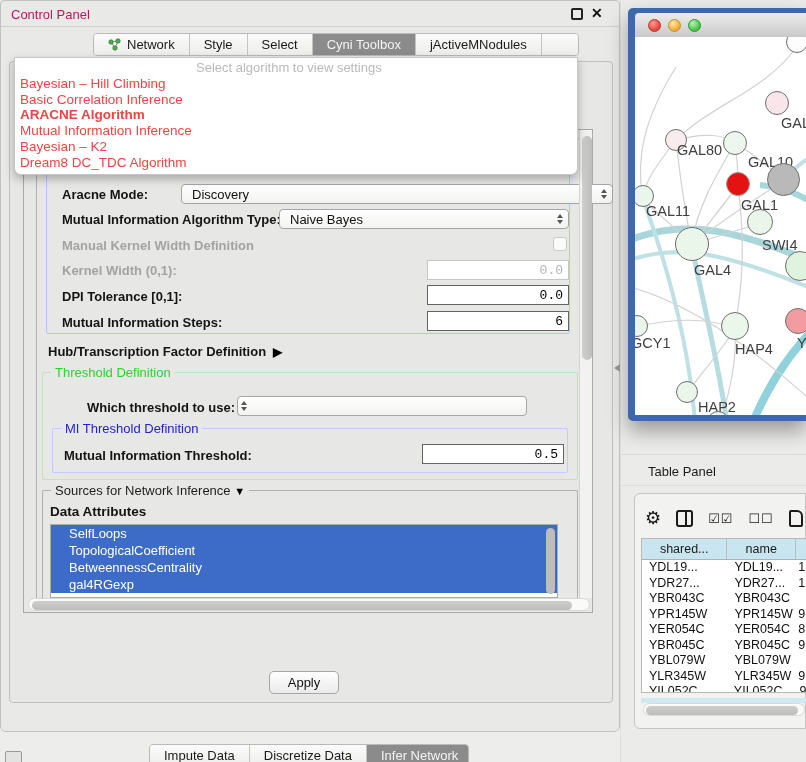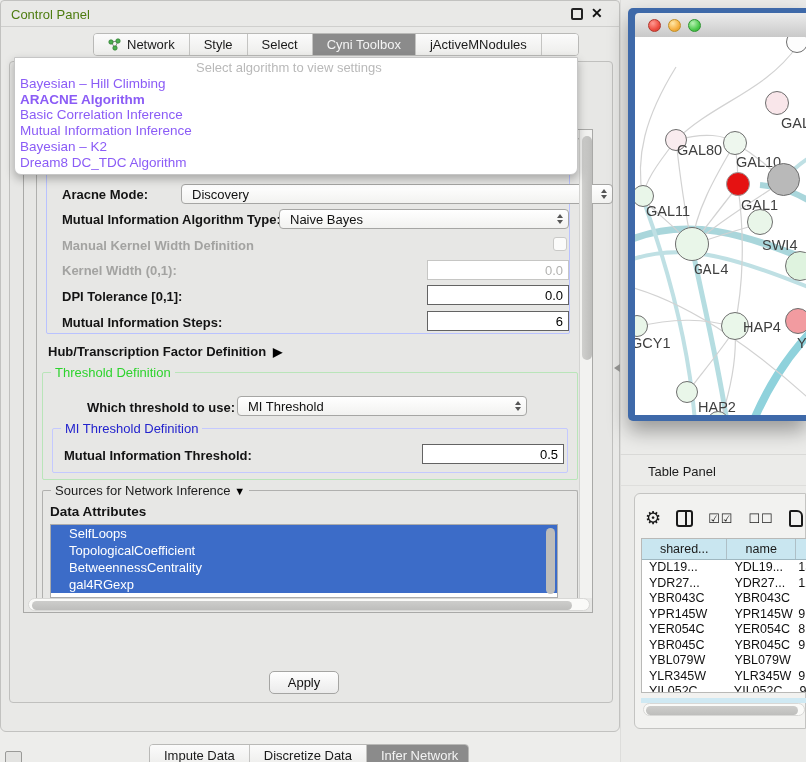--- a/index.html
+++ b/index.html
@@ -5,21 +5,21 @@
   * { margin:0; padding:0; box-sizing:border-box; }
   html,body { width:806px; height:762px; }
   body { font-family:"Liberation Sans", sans-serif; background:#ededeb; position:relative; overflow:hidden; }
   #screen { position:absolute; inset:0; width:806px; height:762px; }
   .abs { position:absolute; }
 
   
   .cp-window { left:0; top:5; width:620px; height:732px; background:#e9e9e7;
                border:1px solid #c2c2c0; border-radius:4px 4px 6px 6px; }
   .cp-titlebar { left:0; top:0; width:100%; height:26px; border-bottom:1px solid #cfcfcd; }
-  .cp-title { left:10px; top:6px; font-size:13px; color:#4d7c0f; }
+  .cp-title { left:10px; top:6px; font-size:13px; color:#be185d; }
   .wb-float { left:570px; top:7px; width:12px; height:12px; border:2px solid #222; border-radius:2px; background:transparent; }
   .wb-close { left:590px; top:4px; font-size:14px; font-weight:bold; color:#111; }
 
   
   .segbar { top:32px; height:23px; display:flex; align-items:stretch;
             border:1px solid #b9b9b7; border-radius:4px; background:#f0f0ee; overflow:hidden; }
   .topbar { left:92px; width:486px; }
   .seg { display:flex; align-items:center; padding:0 14px; font-size:13px; color:#1a1a1a;
          border-right:1px solid #c4c4c2; background:linear-gradient(#fbfbfb,#ededeb); white-space:nowrap; }
   .seg:last-child { border-right:none; }
@@ -34,21 +34,21 @@
   
   .ghost-combo { left:28px; top:153px; width:552px; height:29px; background:#fcfcfb;
                  border:1px solid #ababab; border-radius:9px; color:#b9b9b9; font-size:13px;
                  line-height:27px; padding-left:16px; }
 
   
   .popup { left:14px; top:57px; width:564px; height:118px; background:#ffffff;
            border:1px solid #c6c6c6; border-radius:0 0 7px 7px;
            box-shadow:0 4px 10px rgba(0,0,0,0.28); z-index:40; overflow:hidden; }
   .popup-ph { padding:2px 0 1px 181px; font-size:13px; color:#b9b9b9; white-space:nowrap; }
-  .popup-item { padding:0 0 0 5px; font-size:13.5px; color:#8b5cf6; line-height:15.7px; white-space:nowrap; }
+  .popup-item { padding:0 0 0 5px; font-size:13.5px; color:#ef4444; line-height:15.7px; white-space:nowrap; }
   .popup-item.bold { font-weight:bold; }
 
   
   .settings-panel { left:22px; top:128px; width:570px; height:484px; background:#e7e7e5;
                     border:1px solid #a9a9a7; }
   .fieldset { position:absolute; border:1px solid #b3b3b1; border-radius:2px; }
   .legend { position:absolute; top:-8px; left:8px; background:#e7e7e5; padding:0 4px;
             font-size:13px; white-space:nowrap; }
   .legend.black { color:#1d1d1d; }
   .legend.blue { color:#2323cd; }
@@ -57,21 +57,21 @@
   .lbl { position:absolute; font-size:13px; font-weight:bold; color:#141414; white-space:nowrap; }
   .lbl.dis { color:#a3a3a1; }
 
   .combo { position:absolute; height:20px; background:linear-gradient(#ffffff,#f2f2f0);
            border:1px solid #a6a6a4; border-radius:4px; display:flex; align-items:center; }
   .combo .ctext { flex:1; font-size:13px; color:#111; padding-left:10px; white-space:nowrap; overflow:hidden; }
   .spin { width:14px; display:flex; flex-direction:column; align-items:center; gap:2px; padding-right:2px; }
   .tri-up { width:0; height:0; border-left:3.5px solid transparent; border-right:3.5px solid transparent; border-bottom:4px solid #555; }
   .tri-dn { width:0; height:0; border-left:3.5px solid transparent; border-right:3.5px solid transparent; border-top:4px solid #555; }
 
-  .tfield { position:absolute; height:20px; font-family:Liberation Sans, sans-serif; font-size:13px;
+  .tfield { position:absolute; height:20px; font-family:Liberation Mono, monospace; font-size:13px;
             text-align:right; padding-right:5px; background:#ffffff; }
   .tfield.hot { border:1.5px solid #636363; color:#000; }
   .tfield.dis { border:1px solid #c6c6c4; color:#b3b3b1; }
   .cbox { position:absolute; width:14px; height:14px; border:1px solid #c9c9c7; border-radius:3px; background:#fbfbfa; }
 
   .arrow-r { display:inline-block; font-size:12px; color:#000; }
   .arrow-d { display:inline-block; font-size:11px; color:#000; }
 
   .listbox { position:absolute; background:#ffffff; border:1px solid #ababab; overflow:hidden; }
   .litem { height:17px; line-height:17px; background:#3c6cc8; color:#ffffff; font-size:13px; padding-left:18px; white-space:nowrap; }
@@ -222,21 +222,20 @@
         <span>Hub/Transcription Factor Definition</span>
         <span class="arrow-r">&nbsp;▶</span>
       </div>
 
       <div class="fieldset" style="left:18px; top:242px; width:536px; height:108px; border-color:#b9e5b9;">
         <span class="legend green">Threshold Definition</span>
       </div>
 
       <div class="lbl" style="left:63px; top:270px;">Which threshold to use:</div>
       <div class="combo" style="left:213px; top:266px; width:290px;">
-        <span class="ctext">MI Threshold</span>
         <span class="spin">
             <span class="tri-up"></span>
             <span class="tri-dn"></span>
           </span>
       </div>
 
       <div class="fieldset" style="left:28px; top:298px; width:516px; height:45px; border-color:#c4c9ff;">
         <span class="legend blue">MI Threshold Definition</span>
       </div>
       <div class="lbl" style="left:40px; top:318px;">Mutual Information Threshold:</div>
@@ -279,22 +278,22 @@
       </div>
       <div class="seg sel">
         <span>Infer Network</span>
       </div>
     </div>
   </div>
 
   <div class="abs popup">
     <div class="popup-ph">Select algorithm to view settings</div>
     <div class="popup-item">Bayesian – Hill Climbing</div>
+    <div class="popup-item">Basic Correlation Inference</div>
     <div class="popup-item bold">ARACNE Algorithm</div>
-    <div class="popup-item">Basic Correlation Inference</div>
     <div class="popup-item">Mutual Information Inference</div>
     <div class="popup-item">Bayesian – K2</div>
     <div class="popup-item">Dream8 DC_TDC Algorithm</div>
   </div>
 
   <div class="abs mini-icon"></div>
 
   <div class="abs right-bg"></div>
 
   <div class="abs net-window">
@@ -334,37 +333,37 @@
           <path d="M 8 162 C 0 120, 10 80, 41 30"></path>
         </g>
       </svg>
 
       <div class="node" style="left:151px; top:-6px; width:22px; height:22px; background:#fdfdfd;"></div>
       <div class="node" style="left:130px; top:54px; width:24px; height:24px; background:#f9e6ea;"></div>
       <div class="node-label" style="left:146px; top:78px;">GAL</div>
       <div class="node" style="left:30px; top:92px; width:22px; height:22px; background:#f9ecef;"></div>
       <div class="node-label" style="left:42px; top:105px;">GAL80</div>
       <div class="node" style="left:88px; top:94px; width:24px; height:24px; background:#eef7ee;"></div>
-      <div class="node-label" style="left:101px; top:117px;">GAL10</div>
+      <div class="node-label" style="left:101px; top:117px;padding-left:12px;">GAL10</div>
       <div class="node" style="left:91px; top:135px; width:24px; height:24px; background:#e51212; border-color:#9a9a9a;"></div>
       <div class="node-label" style="left:106px; top:160px;">GAL1</div>
       <div class="node" style="left:132px; top:126px; width:33px; height:33px; background:#b9b9b9;"></div>
       <div class="node" style="left:-3px; top:148px; width:22px; height:22px; background:#e9f6e9;"></div>
       <div class="node-label" style="left:11px; top:166px;">GAL11</div>
       <div class="node" style="left:112px; top:172px; width:26px; height:26px; background:#e9f6e9;"></div>
       <div class="node-label" style="left:127px; top:200px;">SWI4</div>
       <div class="node" style="left:40px; top:190px; width:34px; height:34px; background:#e9f6e9;"></div>
-      <div class="node-label" style="left:59px; top:225px;font-family:Liberation Mono, monospace;">GAL4</div>
+      <div class="node-label" style="left:59px; top:225px;">GAL4</div>
       <div class="node" style="left:150px; top:214px; width:30px; height:30px; background:#dff3df;"></div>
       <div class="node" style="left:150px; top:271px; width:26px; height:26px; background:#f29ba0;"></div>
       <div class="node-label" style="left:162px; top:298px;">Y</div>
       <div class="node" style="left:-9px; top:278px; width:22px; height:22px; background:#e9f6e9;"></div>
       <div class="node-label" style="left:-4px; top:298px;">GCY1</div>
       <div class="node" style="left:86px; top:275px; width:28px; height:28px; background:#eaf7ea;"></div>
-      <div class="node-label" style="left:100px; top:282px;padding-left:8px;">HAP4</div>
+      <div class="node-label" style="left:100px; top:304px;">HAP4</div>
       <div class="node" style="left:41px; top:344px; width:22px; height:22px; background:#e9f6e9;"></div>
       <div class="node-label" style="left:63px; top:362px;">HAP2</div>
       <div class="node" style="left:72px; top:374px; width:22px; height:22px; background:#e9f6e9;"></div>
     </div>
   </div>
 
   <div class="abs split-arrow"></div>
 
   <div class="abs tp-sep-top"></div>
   <div class="abs tp-title">Table Panel</div>

